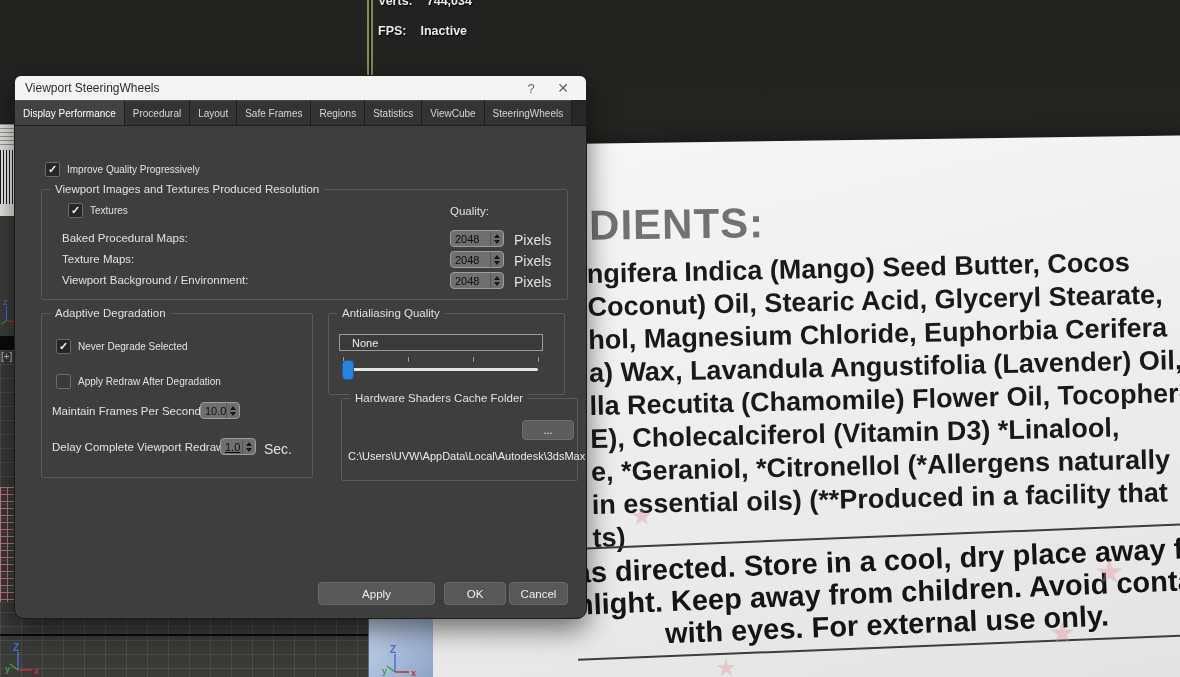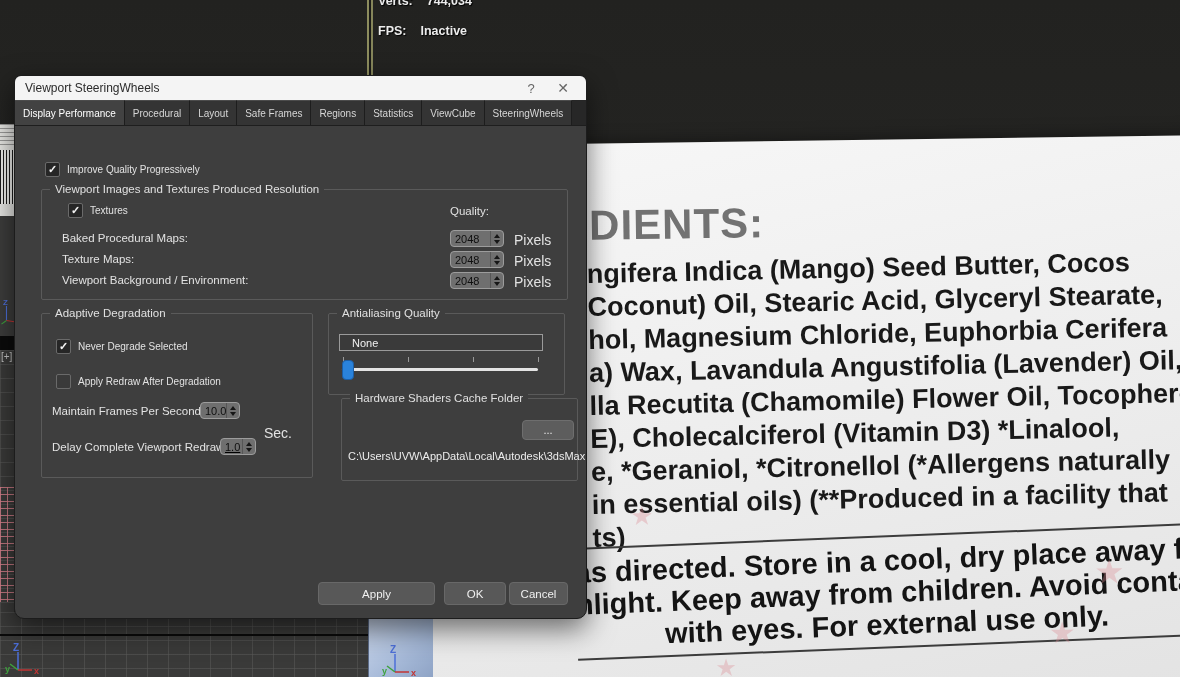--- a/index.html
+++ b/index.html
@@ -290,21 +290,21 @@
           </span>
       </div>
       <span class="row-label" style="left:10px;top:127px;">Delay Complete Viewport Redraw:</span>
       <div class="spinner" style="left:178px;top:124px;width:36px;text-decoration:underline;">
         <span class="val">1.0</span>
         <span class="arrows">
             <span class="tri-up"></span>
             <span class="tri-down"></span>
           </span>
       </div>
-      <span class="unit" style="left:222px;top:111px;">Sec.</span>
+      <span class="unit" style="left:222px;top:127px;">Sec.</span>
     </div>
 
     <div class="group" style="left:313px;top:237px;width:235px;height:80px;">
       <span class="group-title">Antialiasing Quality</span>
       <div class="aa-field">None</div>
       <div class="aa-ticks">
         <span style="left:0;"></span>
           <span style="left:65px;"></span>
           <span style="left:130px;"></span>
           <span style="left:195px;"></span>

